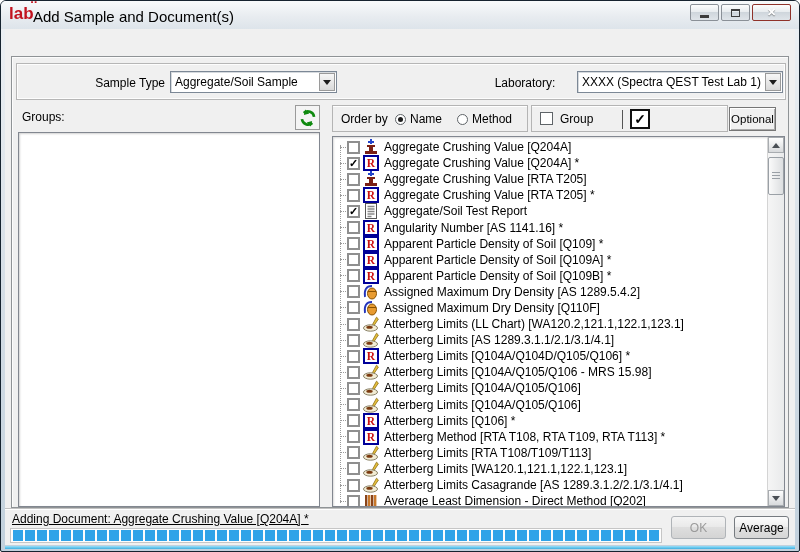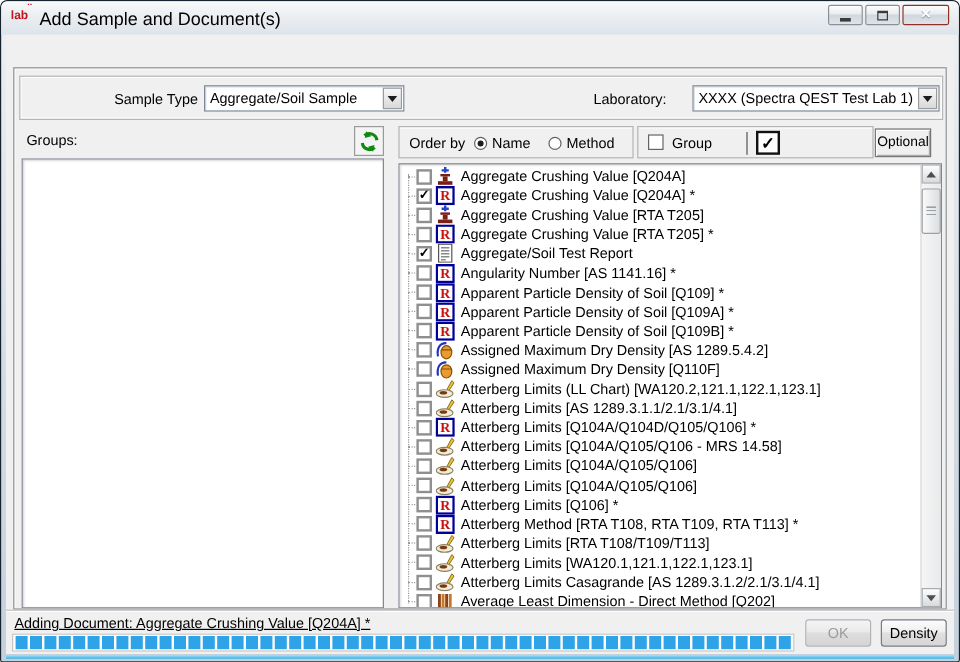--- a/index.html
+++ b/index.html
@@ -6,21 +6,21 @@
   *{box-sizing:border-box;}
   .window{
     position:relative;width:800px;height:552px;
     border:1px solid #16232f;border-radius:6px 6px 2px 2px;overflow:hidden;
     background:linear-gradient(180deg,#eef1f4 0%,#d4dde5 55%,#c2d1dd 100%);
     font-family:"Liberation Sans",sans-serif;font-size:12px;color:#000;
   }
   
   .titlebar{position:absolute;left:0;top:0;right:0;height:28px;
     background:linear-gradient(180deg,#f8fafb 0%,#e8ecf0 55%,#dde4ea 100%);}
-  .logo{position:absolute;left:8px;top:6px;color:#c2121e;font-weight:bold;font-size:10px;line-height:14px;}
+  .logo{position:absolute;left:8px;top:6px;color:#c2121e;font-weight:bold;font-size:17px;line-height:14px;}
   .logo::after{content:'¨';position:absolute;top:-6px;right:-3px;color:#c2121e;font-weight:bold;}
   .title{position:absolute;left:32px;top:7px;font-size:15px;white-space:nowrap;}
   .winbtns{position:absolute;top:3px;right:8px;display:flex;gap:2px;}
   .wbtn{height:17px;border:1px solid #8a9097;border-radius:2px;display:flex;align-items:center;justify-content:center;
     background:linear-gradient(180deg,#fdfdfd 0%,#e8ecef 45%,#cfd6dc 50%,#dfe4e9 100%);}
   .wbtn.min,.wbtn.max{width:29px}
   .wbtn.close{width:39px;border-color:#8f322a;color:#fff;font-weight:bold;font-size:11px;
     background:linear-gradient(180deg,#f3bcae 0%,#e0old 0,#de8270 45%,#cd5241 50%,#d96f5a 100%);}
   .glyph-min{width:9px;height:3px;background:#3c3c3c;margin-top:7px;}
   .glyph-max{width:9px;height:8px;border:1px solid #3c3c3c;border-top-width:2px;}
@@ -366,21 +366,21 @@
             <div class="trow">
               <span class="conn"></span>
               <span class="cb"></span>
               <span class="ticon">
                 <svg viewBox="0 0 16 16">
                   <path d="M9.5 8.5 L13.5 1.2 L15.4 3 L11 9.6 z" fill="#e8c23d" stroke="#8a6a10" stroke-width="0.8"></path>
                   <ellipse cx="7.5" cy="12" rx="7" ry="3.2" fill="#f2ecd4" stroke="#8a8268"></ellipse>
                   <ellipse cx="6.5" cy="11.3" rx="3.2" ry="1.5" fill="#7a3a10"></ellipse>
                 </svg>
               </span>
-              <span class="tlabel">Atterberg Limits [Q104A/Q105/Q106 - MRS 14.58]</span>
+              <span class="tlabel">Atterberg Limits [Q104A/Q105/Q106 - MRS 15.98]</span>
             </div>
             <div class="trow">
               <span class="conn"></span>
               <span class="cb"></span>
               <span class="ticon">
                 <svg viewBox="0 0 16 16">
                   <path d="M9.5 8.5 L13.5 1.2 L15.4 3 L11 9.6 z" fill="#e8c23d" stroke="#8a6a10" stroke-width="0.8"></path>
                   <ellipse cx="7.5" cy="12" rx="7" ry="3.2" fill="#f2ecd4" stroke="#8a8268"></ellipse>
                   <ellipse cx="6.5" cy="11.3" rx="3.2" ry="1.5" fill="#7a3a10"></ellipse>
                 </svg>
@@ -539,20 +539,20 @@
           <span class="pb" style="background: rgb(47, 163, 232);"></span>
           <span class="pb" style="background: rgb(47, 163, 232);"></span>
           <span class="pb" style="background: rgb(47, 163, 232);"></span>
           <span class="pb" style="background: rgb(47, 163, 232);"></span>
           <span class="pb" style="background: rgb(47, 163, 232);"></span>
         </div>
       <div class="btn ok" id="ok-btn">
         <span>OK</span>
       </div>
       <div class="btn cancel">
-        <span>Density</span>
+        <span>Average</span>
       </div>
     </div>
 
   </div>
 
   <div class="bottom-glow"></div>
 </div>
 
 </body></html>

